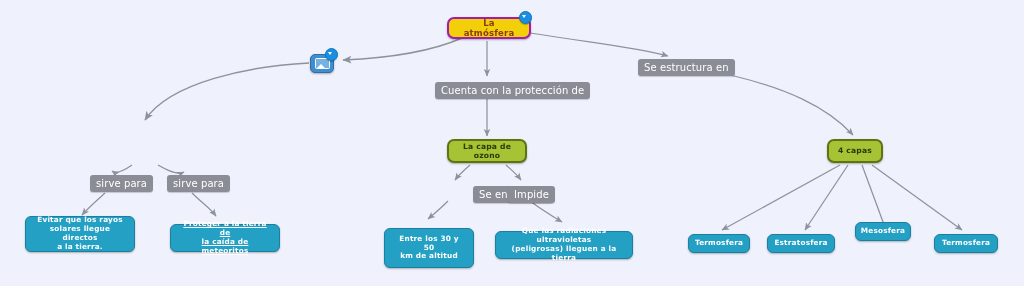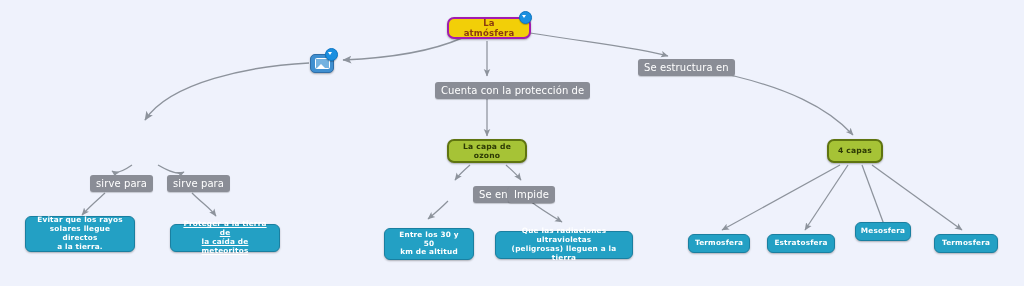--- a/index.html
+++ b/index.html
@@ -197,21 +197,21 @@
     <span>Evitar que los rayos
 solares llegue directos
 a la tierra.</span>
   </div>
 
   <div class="node teal" style="left:170px; top:224px; width:110px; height:28px;text-decoration:underline;">
     <span>Proteger a la tierra de
 la caída de meteoritos</span>
   </div>
 
-  <div class="node teal" style="left:384px; top:228px; width:90px; height:32px;">
+  <div class="node teal" style="left:384px; top:228px; width:90px; height:40px;">
     <span>Entre los 30 y 50
 km de altitud</span>
   </div>
 
   <div class="node teal" style="left:495px; top:231px; width:138px; height:28px;">
     <span>Que las radiaciones ultravioletas
 (peligrosas) lleguen a la tierra</span>
   </div>
 
   <div class="node teal" style="left:688px; top:234px; width:62px; height:19px;">

